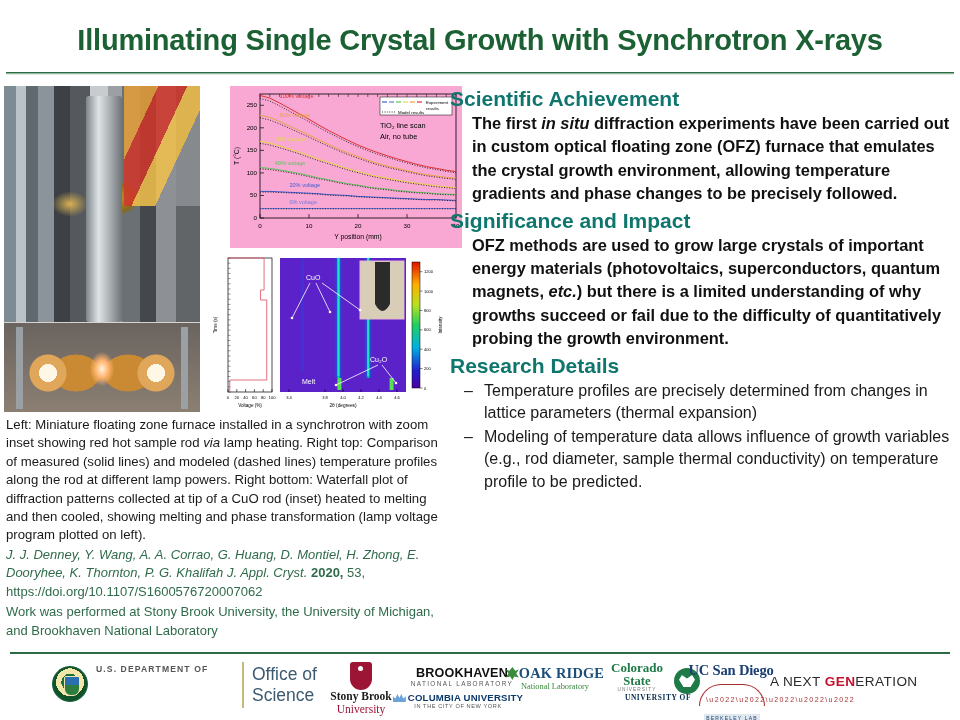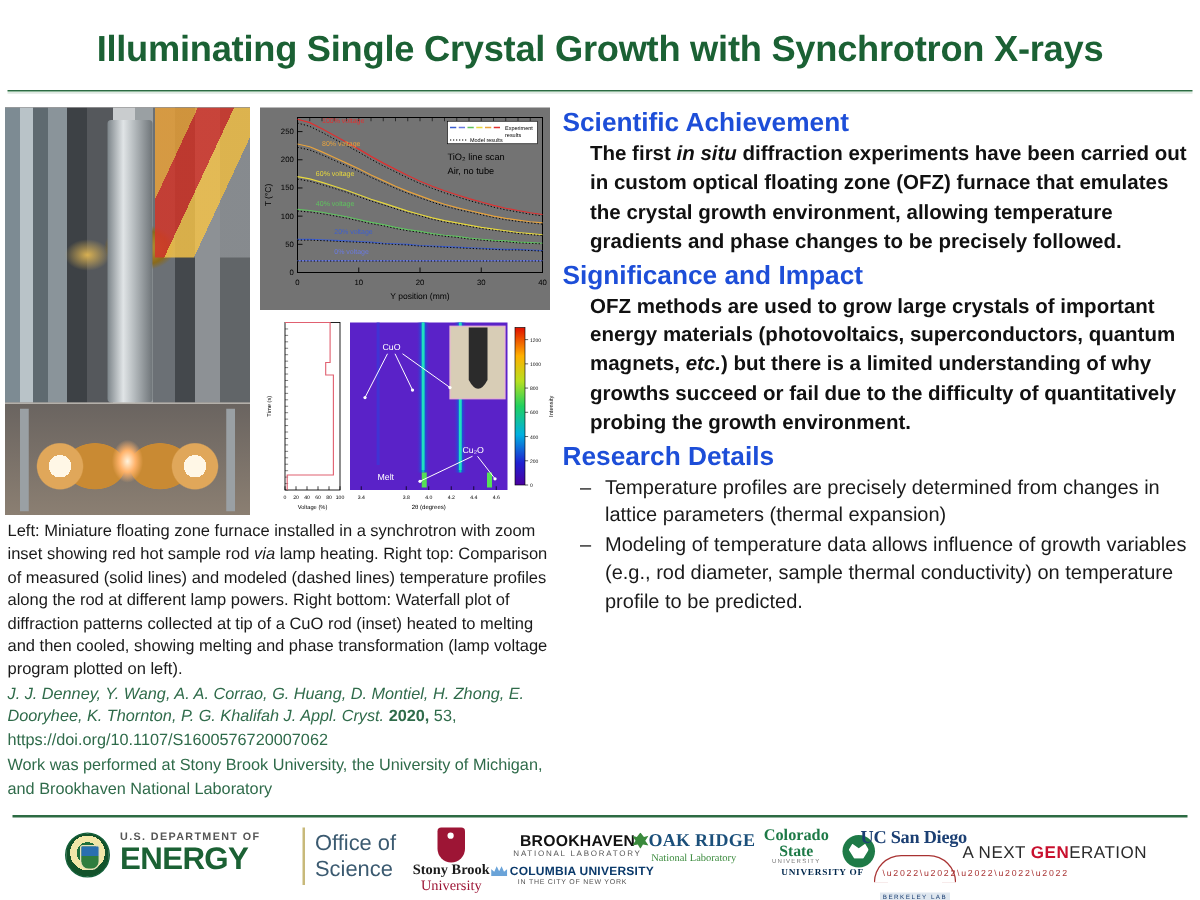--- a/index.html
+++ b/index.html
@@ -77,32 +77,32 @@
     font-size: 13px; line-height: 18.4px; color:#2f6b4a;
     font-family: "Liberation Sans", sans-serif;
   }
   .cite .italic { font-style: italic; }
   .cite .yr { font-weight: bold; }
   .cite p { margin-bottom: 2px; }
   .cite .plain { color:#2f6b4a; font-style:normal; }
 
   
   .chart-top {
-    position:absolute; left:208px; top:86px; width:232px; height:162px;
-    background:#737373;
+    position:absolute; left:230px; top:86px; width:232px; height:162px;
+    background:#f9a8d4;
   }
   .chart-bot {
     position:absolute; left:210px; top:252px; width:238px; height:166px;
     background:#fff;
   }
 
   
   .right { position:absolute; left:450px; top:84px; width:506px; }
   .sec-head {
-    color:#1d4ed8; font-weight:bold; font-size:21px; line-height:26px;
+    color:#0f766e; font-weight:bold; font-size:21px; line-height:26px;
     margin-top:2px; font-family:"Liberation Sans", sans-serif;
   }
   .sec-body {
     font-weight:bold; font-size:16.4px; line-height:23.4px; color:#111;
     padding-left:22px; font-family:"Liberation Sans", sans-serif;
   }
   .sec-body .it { font-style: italic; }
   .dash-list { padding-left:14px; font-size:16px; line-height:22.6px; color:#1a1a1a; }
   .dash-item { display:flex; margin-top:1px; }
   .dash-item .dash { width:20px; flex:0 0 20px; }
@@ -447,21 +447,20 @@
       </div>
     </div>
   </div>
 
   <div class="foot-rule"></div>
   <div class="logos">
 
     <div class="doe-seal"></div>
     <div class="doe-text">
       <div class="doe-small">U.S. DEPARTMENT OF</div>
-      <div class="doe-big">ENERGY</div>
     </div>
     <div class="doe-div"></div>
     <div class="office">
       <div>Office of</div>
       <div>Science</div>
     </div>
 
     <div class="sb">
       <div class="sb-shield"></div>
       <div class="sb-t1">Stony Brook</div>

